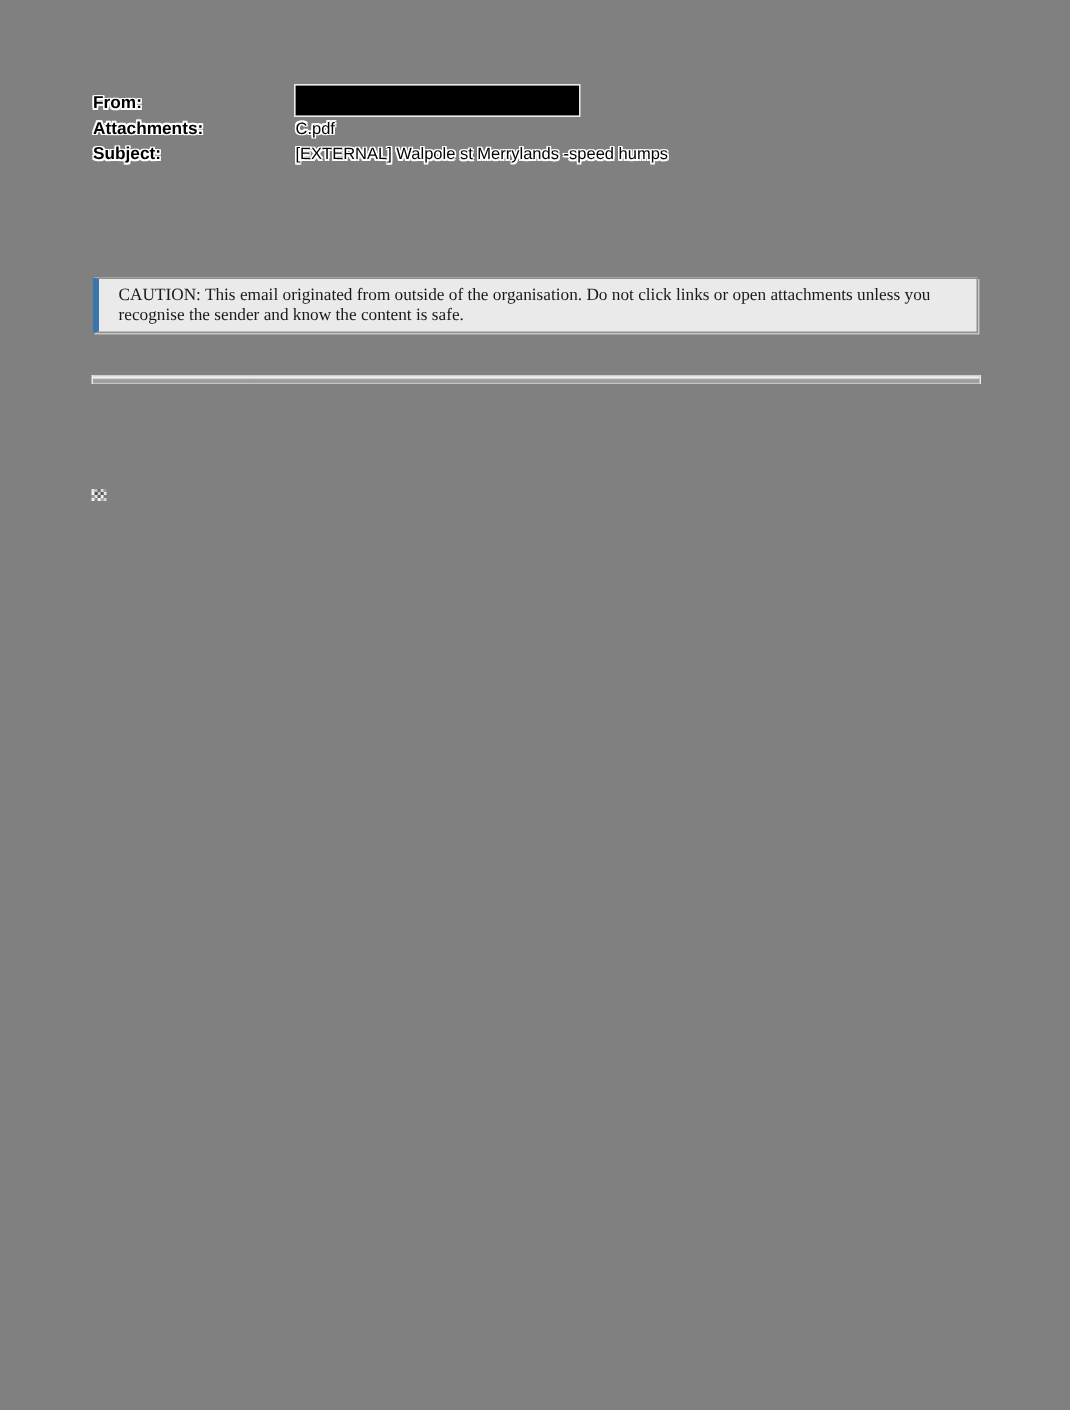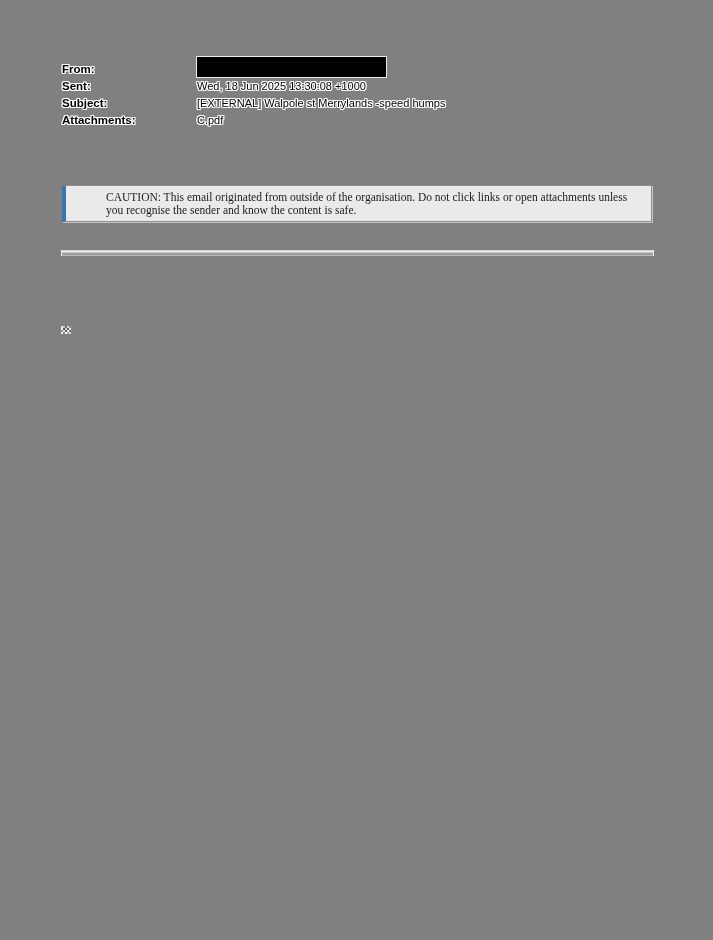--- a/index.html
+++ b/index.html
@@ -71,21 +71,20 @@
     border: 1px solid #8f8f8f;
     border-left: 4px solid #3a75ad;
     box-shadow: 1px 1px 0 rgba(255,255,255,0.55);
     padding: 5px 12px 0 13px;
   }
   .caution-text {
     font-family: "Liberation Serif", serif;
     font-size: 11.5px;
     line-height: 13px;
     color: #1a1a1a;
-    margin-left: 27px;
   }
 
   
   .divider {
     position: absolute;
     left: 61px;
     top: 250px;
     width: 591px;
     height: 6px;
     background: linear-gradient(
@@ -119,34 +118,30 @@
 </head>
 <body>
 
 <div class="email-header">
 
   <div class="hdr-row">
     <div class="hdr-label">From:</div>
     <div class="redacted-box"></div>
   </div>
 
+
+
   <div class="hdr-row">
-    <div class="hdr-label">Sent:</div>
-    <div class="hdr-value">Wed, 18 Jun 2025 13:30:08 +1000</div>
+    <div class="hdr-label">Attachments:</div>
+    <div class="hdr-value">C.pdf</div>
   </div>
-
 
   <div class="hdr-row">
     <div class="hdr-label">Subject:</div>
     <div class="hdr-value">[EXTERNAL] Walpole st Merrylands -speed humps</div>
-  </div>
-
-  <div class="hdr-row">
-    <div class="hdr-label">Attachments:</div>
-    <div class="hdr-value">C.pdf</div>
   </div>
 
 </div>
 
 <div class="caution-banner">
   <div class="caution-text">CAUTION: This email originated from outside of the organisation. Do not click links or open attachments unless you recognise the sender and know the content is safe.</div>
 </div>
 
 <div class="divider"></div>
 

